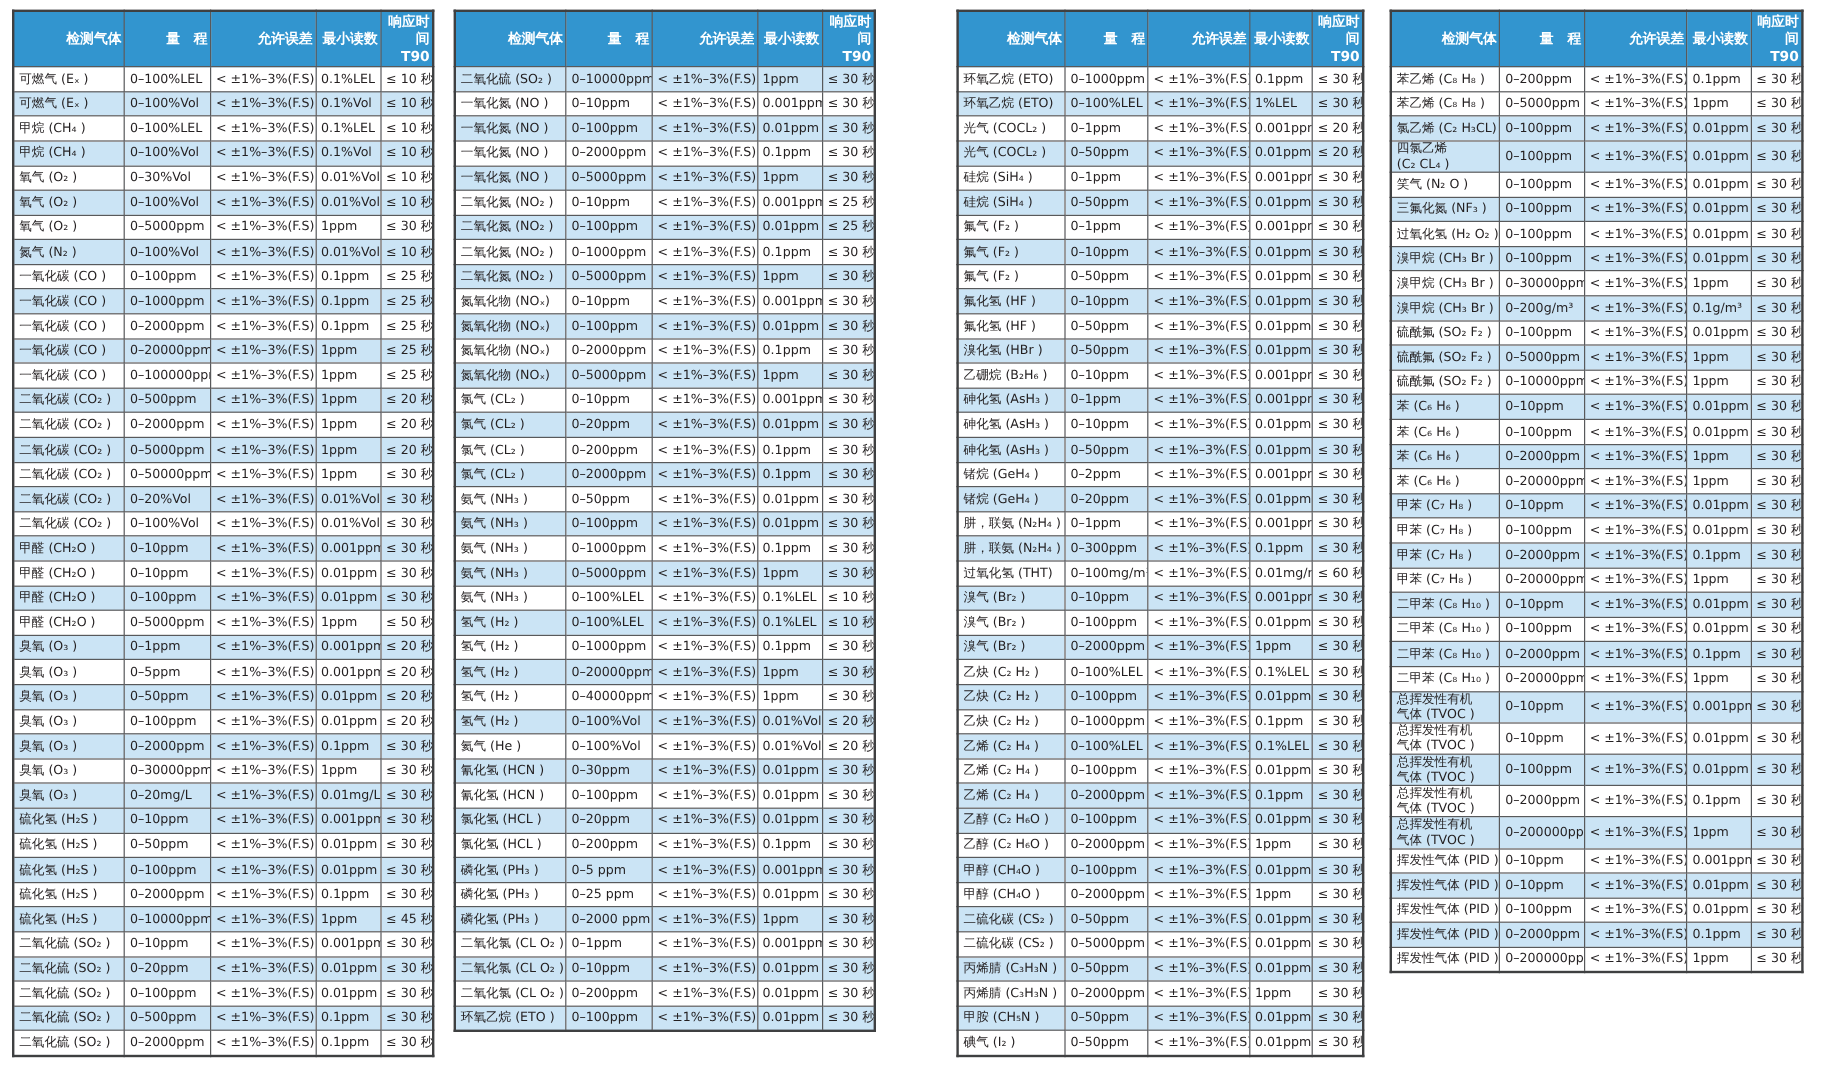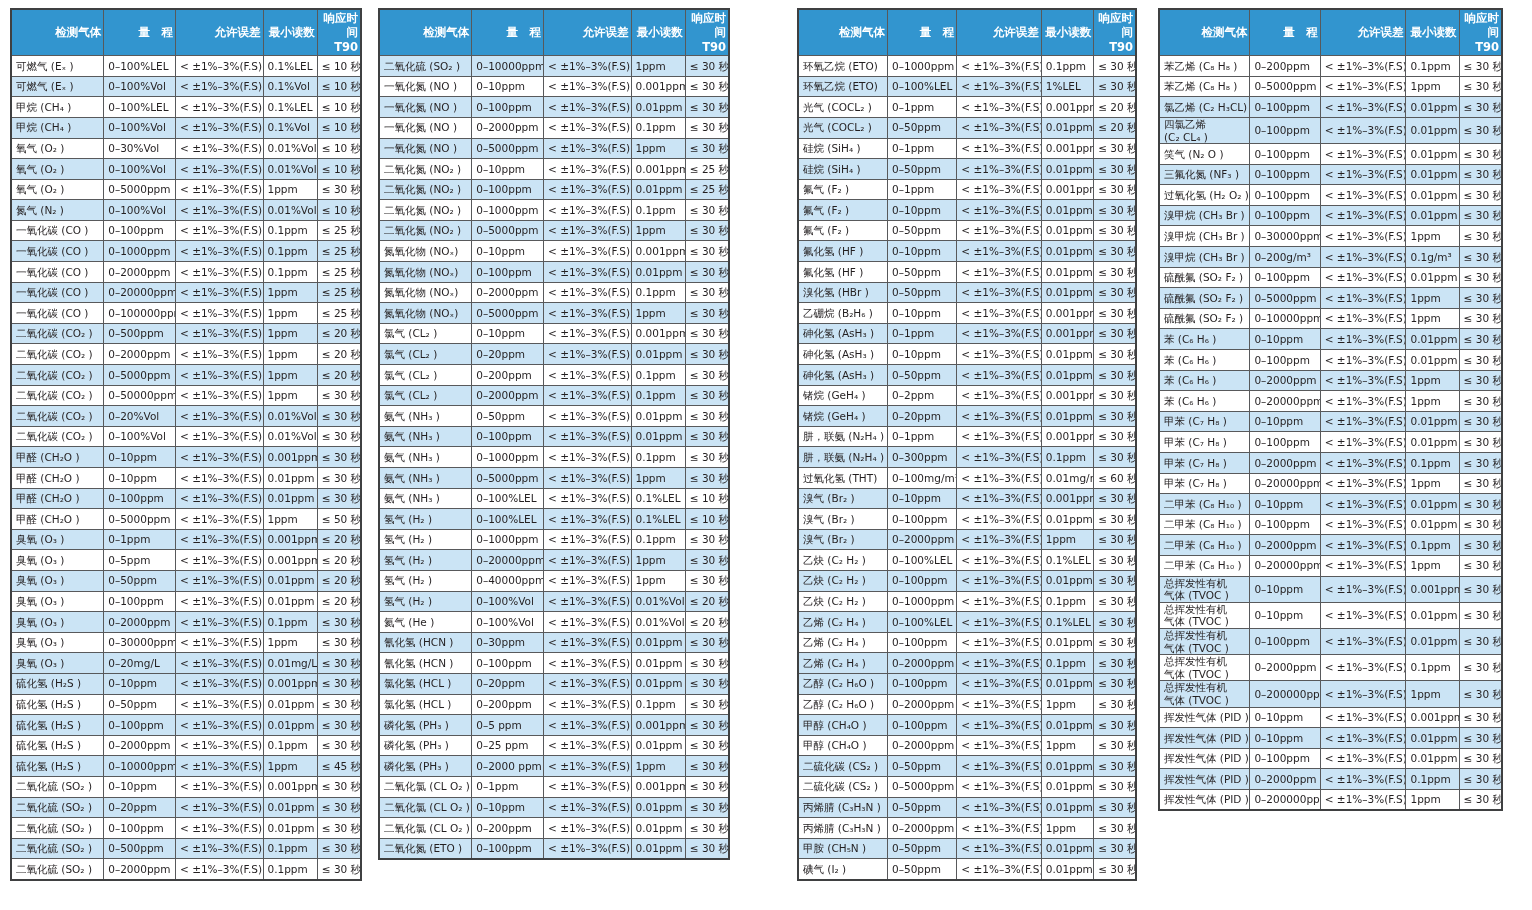--- a/index.html
+++ b/index.html
@@ -622,21 +622,21 @@
         <td>≤ 30 秒</td>
       </tr>
       <tr>
         <td>二氧化氯 (CL O₂ )</td>
         <td>0–200ppm</td>
         <td>&lt; ±1%–3%(F.S)</td>
         <td>0.01ppm</td>
         <td>≤ 30 秒</td>
       </tr>
       <tr class="alt">
-        <td>二氧化氮 (ETO )</td>
+        <td>环氧乙烷 (ETO )</td>
         <td>0–100ppm</td>
         <td>&lt; ±1%–3%(F.S)</td>
         <td>0.01ppm</td>
         <td>≤ 30 秒</td>
       </tr>
     </tbody>
 </table>
 
 <table class="spec" id="t3">
   <colgroup>

